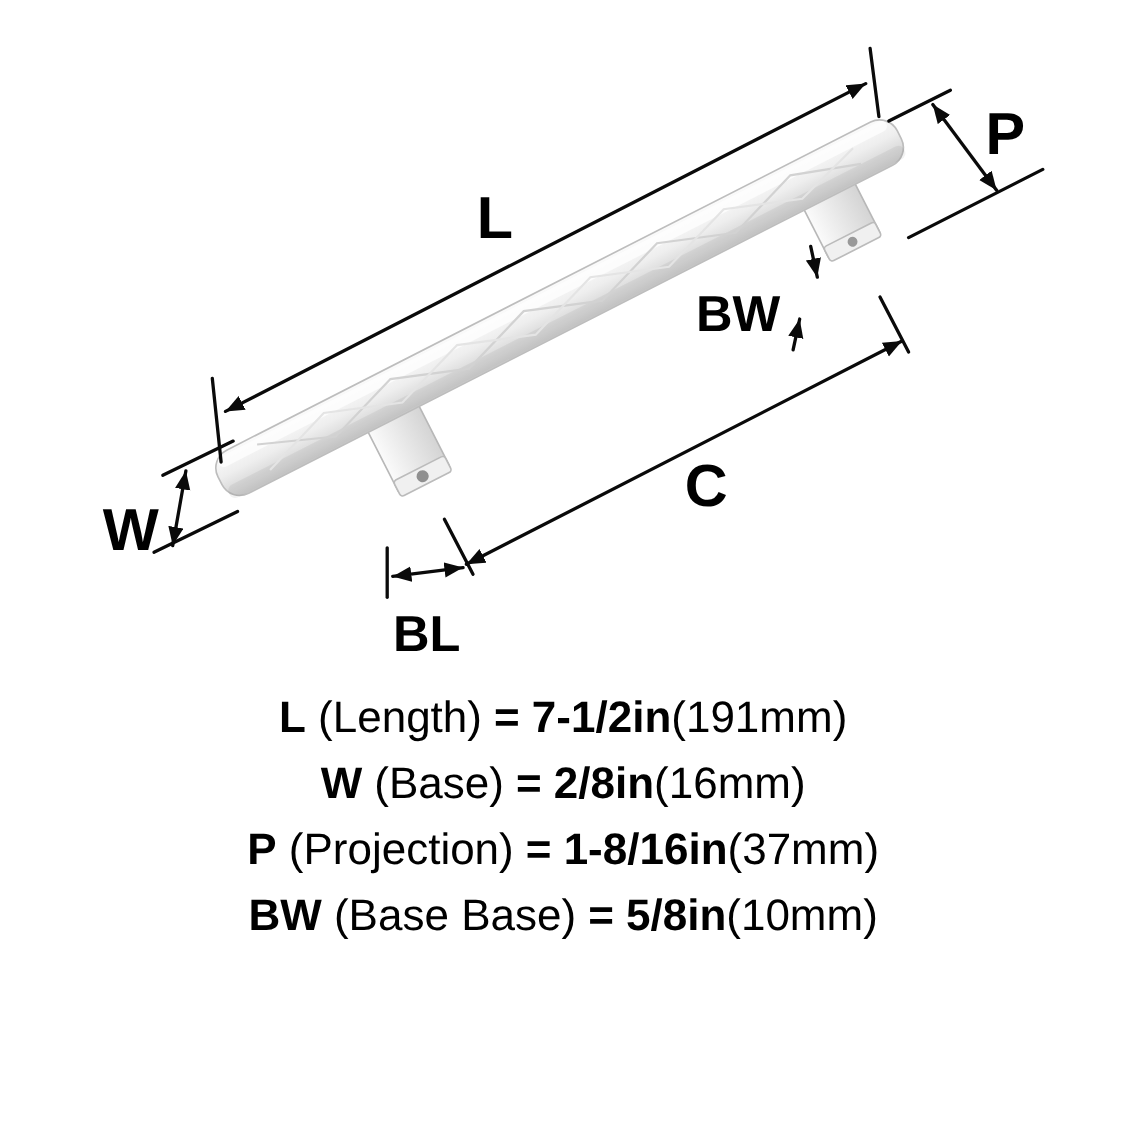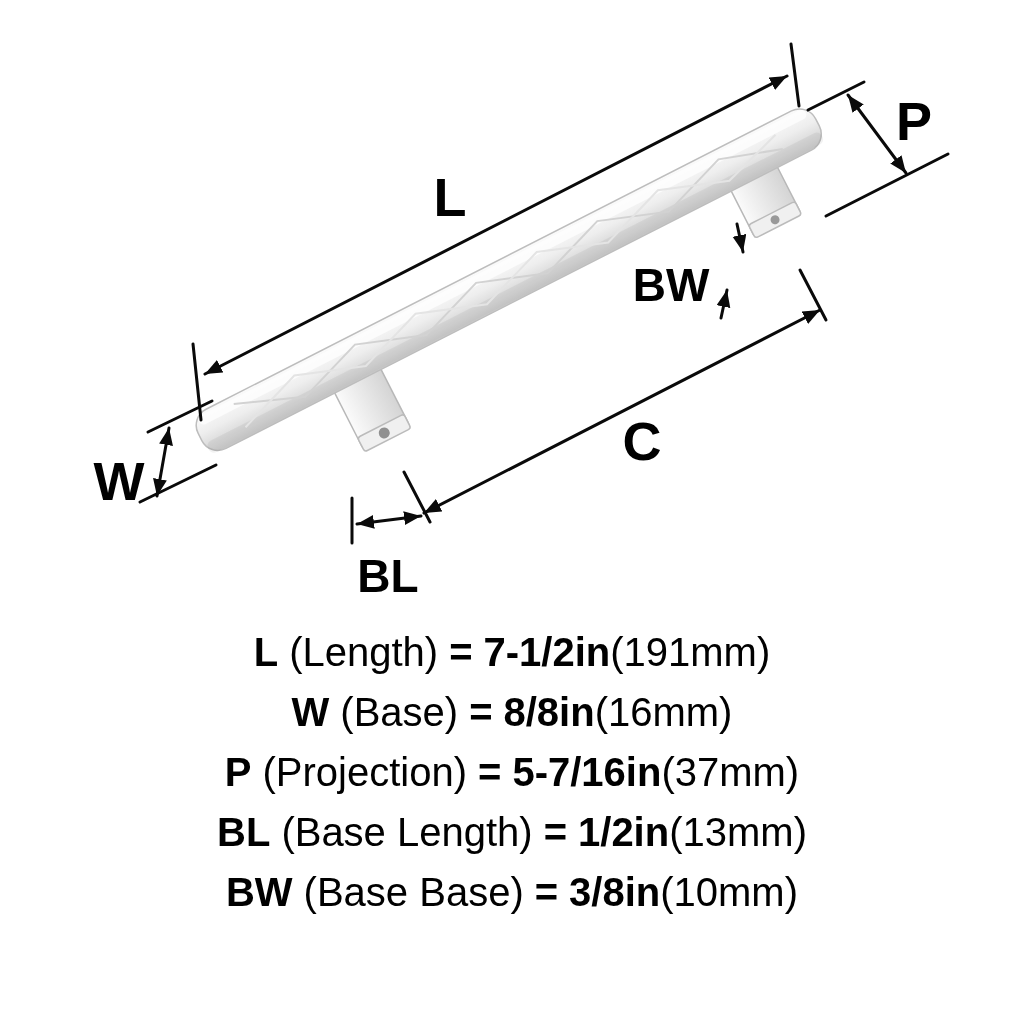--- a/index.html
+++ b/index.html
@@ -143,30 +143,27 @@
     </svg>
   </div>
 
   <div class="spec-list">
 
     <div class="spec-row">
       <span class="dim-code">L</span><span class="dim-name">(Length)</span><span class="dim-eq">=</span><span class="dim-value">7-1/2in</span><span class="dim-metric">(191mm)</span>
     </div>
 
     <div class="spec-row">
-      <span class="dim-code">W</span><span class="dim-name">(Base)</span><span class="dim-eq">=</span><span class="dim-value">8/8in</span><span class="dim-metric">(16mm)</span>
+      <span class="dim-code">W</span><span class="dim-name">(Base)</span><span class="dim-eq">=</span><span class="dim-value">2/8in</span><span class="dim-metric">(16mm)</span>
     </div>
 
     <div class="spec-row">
-      <span class="dim-code">P</span><span class="dim-name">(Projection)</span><span class="dim-eq">=</span><span class="dim-value">5-7/16in</span><span class="dim-metric">(37mm)</span>
+      <span class="dim-code">P</span><span class="dim-name">(Projection)</span><span class="dim-eq">=</span><span class="dim-value">1-8/16in</span><span class="dim-metric">(37mm)</span>
     </div>
 
 
-    <div class="spec-row">
-      <span class="dim-code">BL</span><span class="dim-name">(Base Length)</span><span class="dim-eq">=</span><span class="dim-value">1/2in</span><span class="dim-metric">(13mm)</span>
-    </div>
 
     <div class="spec-row">
-      <span class="dim-code">BW</span><span class="dim-name">(Base Base)</span><span class="dim-eq">=</span><span class="dim-value">3/8in</span><span class="dim-metric">(10mm)</span>
+      <span class="dim-code">BW</span><span class="dim-name">(Base Base)</span><span class="dim-eq">=</span><span class="dim-value">5/8in</span><span class="dim-metric">(10mm)</span>
     </div>
 
   </div>
 </div>
 
 </body></html>

